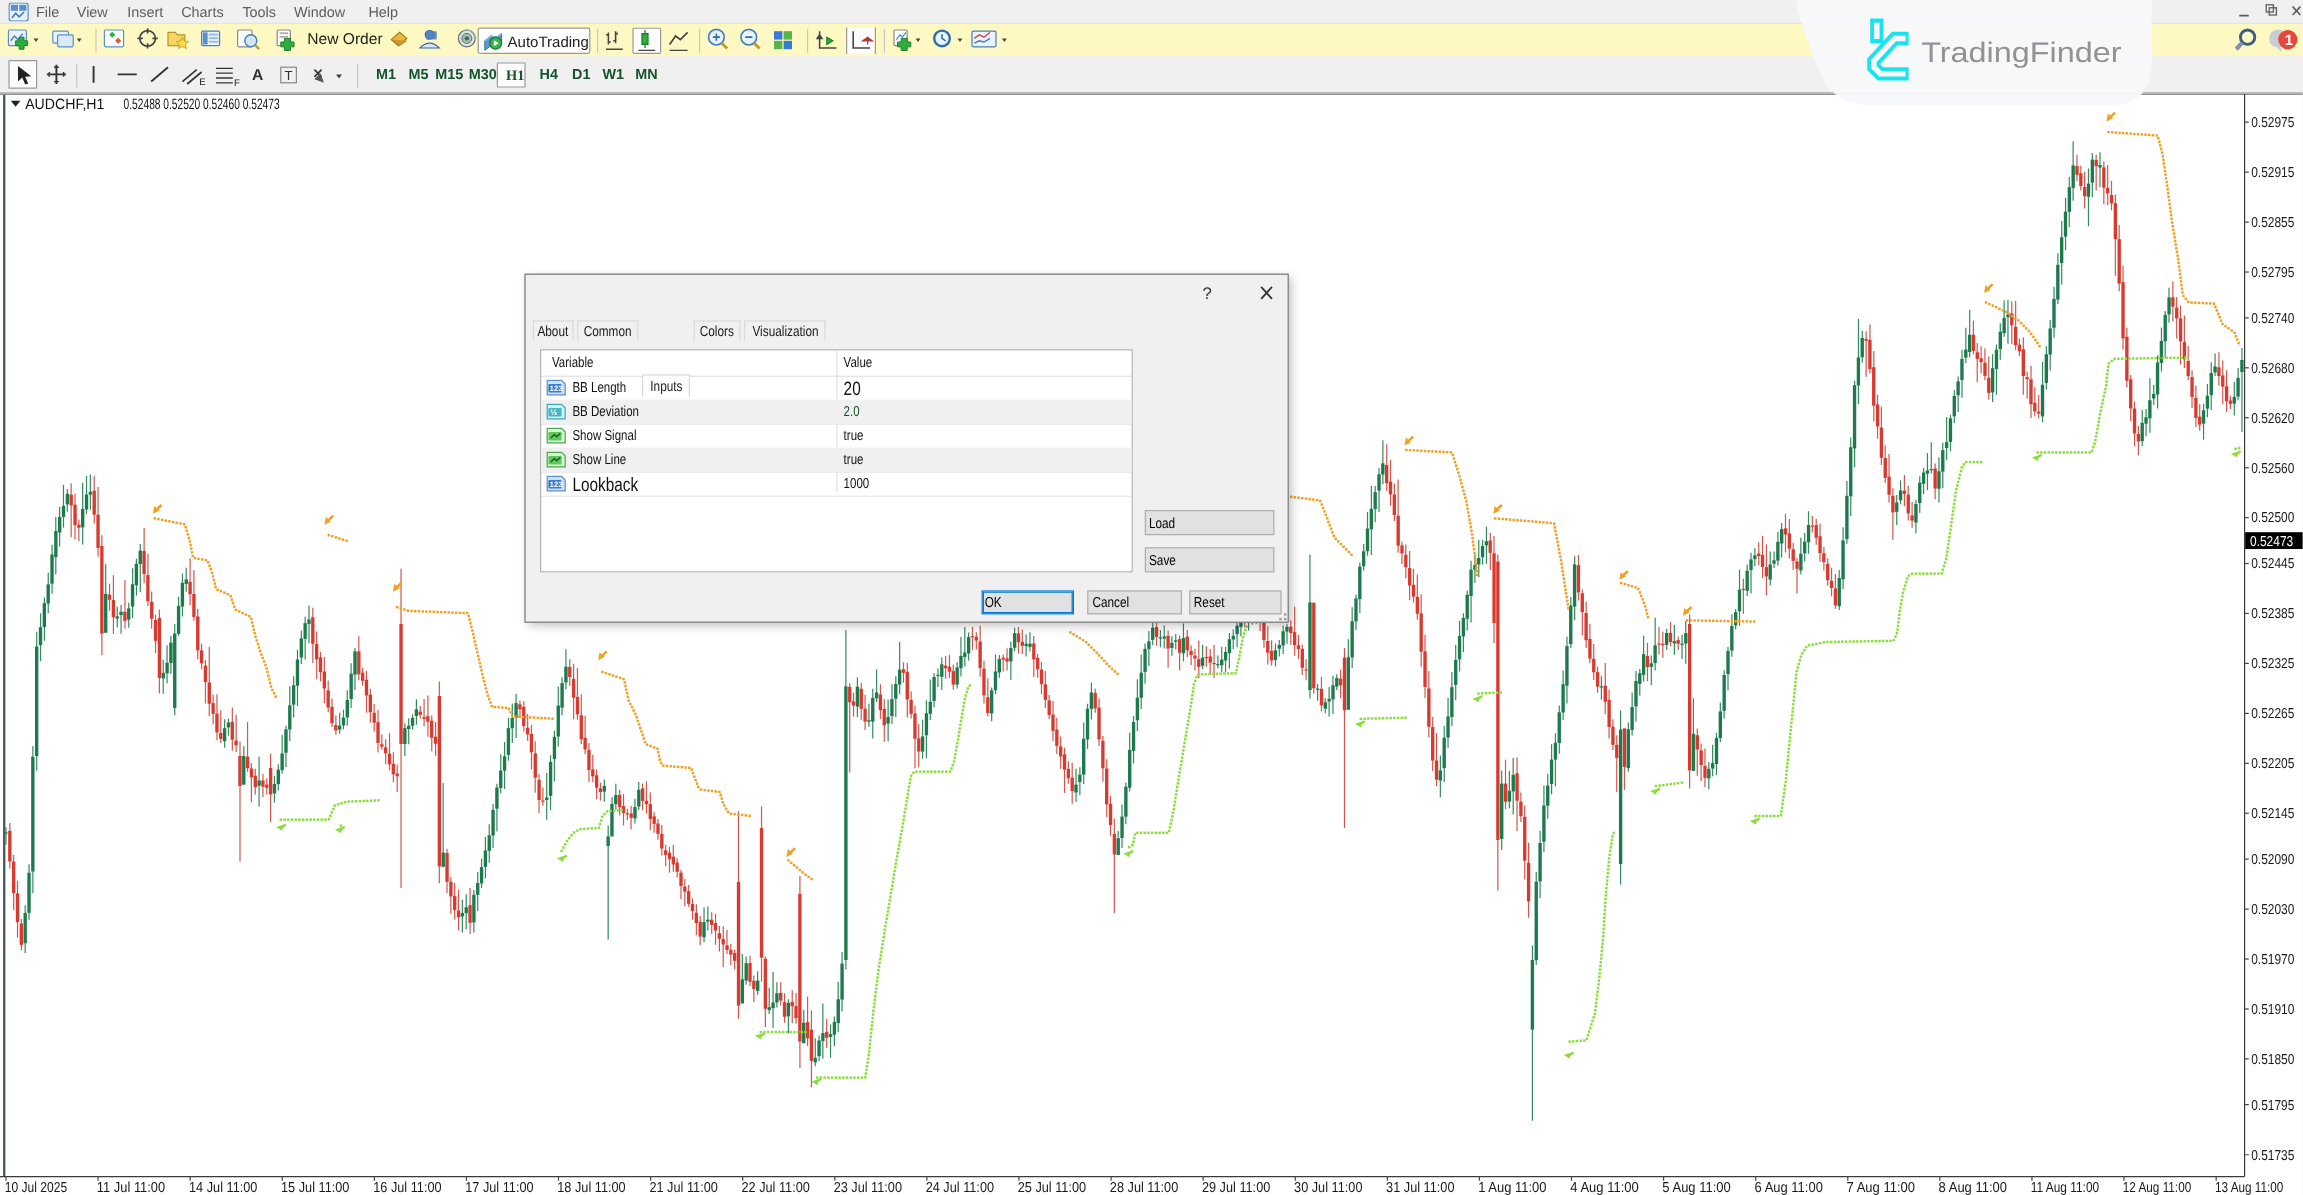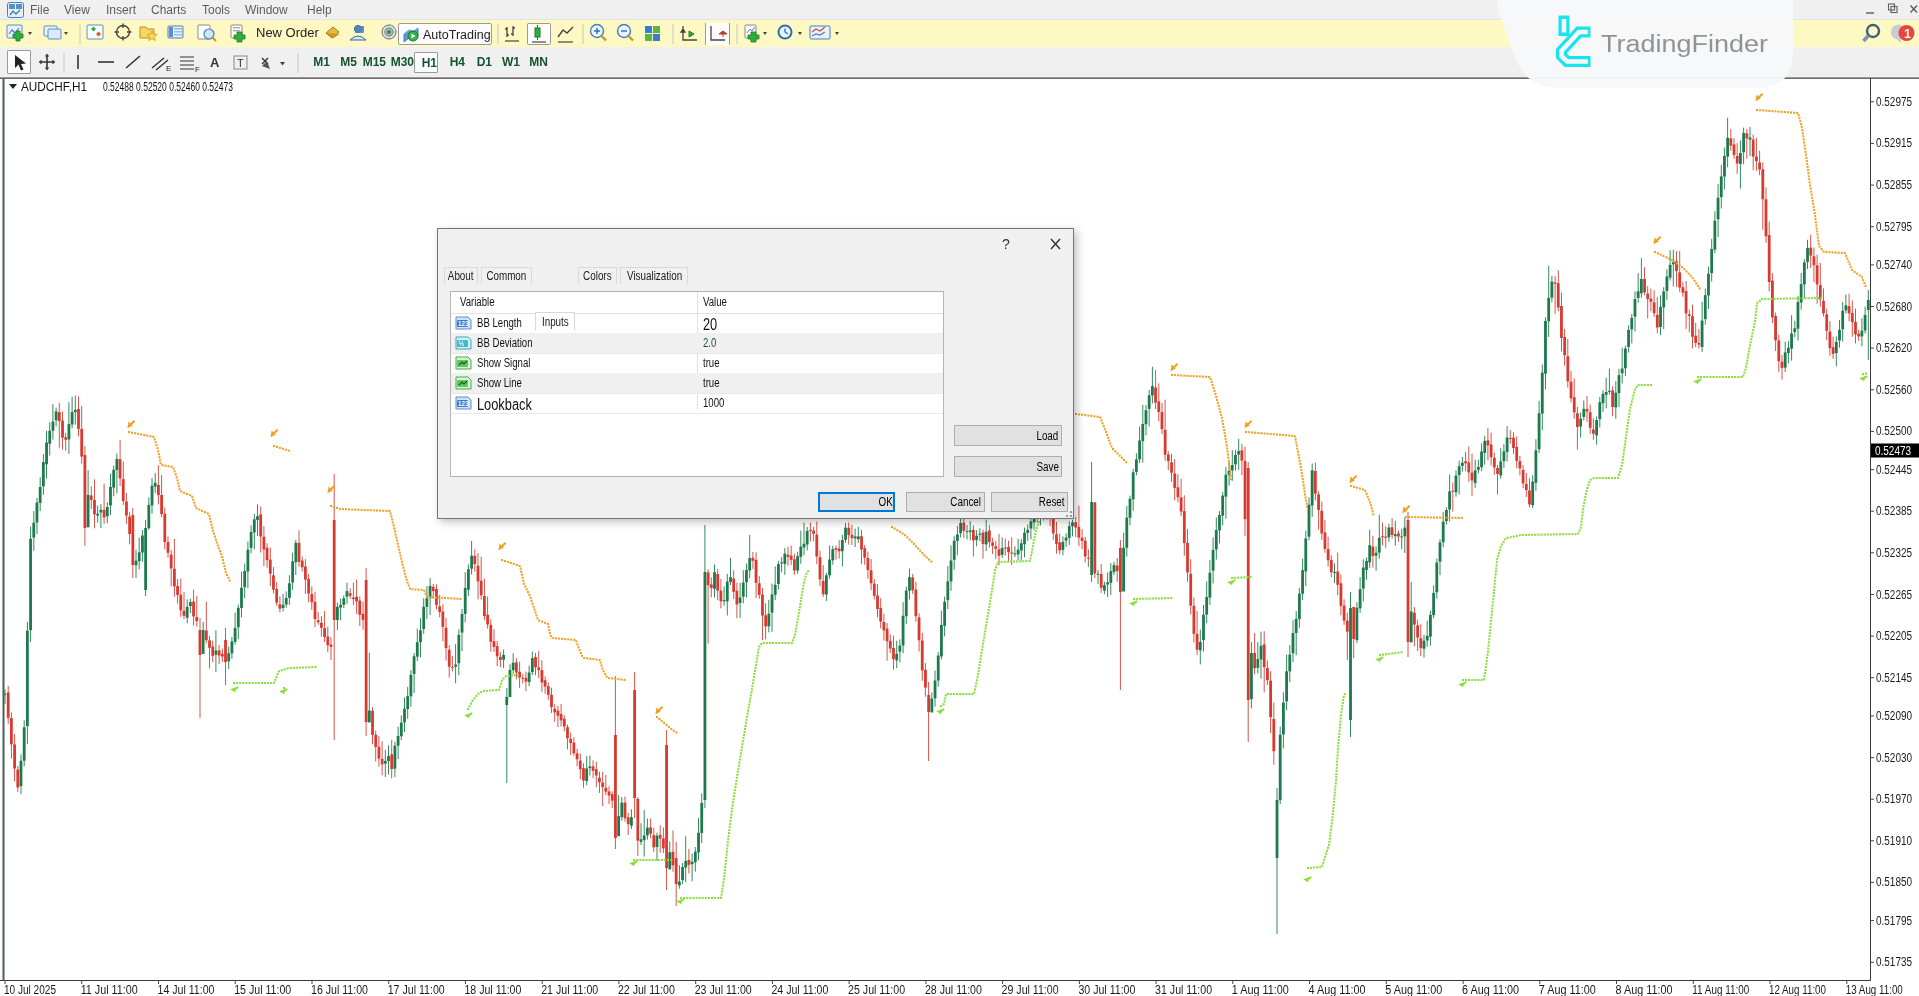--- a/index.html
+++ b/index.html
@@ -5,27 +5,27 @@
 * { margin:0; padding:0; box-sizing:border-box; }
 html,body { width:1919px; height:996px; overflow:hidden; font-family:"Liberation Sans", sans-serif; background:#f0f0f0; }
 .abs { position:absolute; }
 .cond { transform:scaleX(0.8); transform-origin:0 50%; }
 .condm { transform:scaleX(0.85); transform-origin:0 50%; }
 #menubar { position:absolute; left:0; top:0; width:1919px; height:20px; background:#f0f0f0; border-bottom:1px solid #e3e3e3; }
 #menubar .mi { position:absolute; top:3px; font-size:12px; color:#5c5c5c; }
 #toolbar1 { position:absolute; left:0; top:20px; width:1919px; height:27px; background:#fef9c3; }
 #toolbar2 { position:absolute; left:0; top:47px; width:1919px; height:31px; background:#f0f0f0; border-bottom:1px solid #9a9a9a; }
 .tfbtn { position:absolute; top:5px; height:21px; font-size:12px; font-weight:bold; color:#14532d; text-align:right; line-height:21px; }
-.pressed { background:#fcfcfc; border:1px solid #9a9a9a; border-radius:1px; }
+.pressed { background:#fcfcfc; border:1px solid #9a9a9a; border-radius:1px;font-family:Liberation Serif, serif; }
 .dlg { position:absolute; left:437px; top:228px; width:637px; height:291px; background:#f0f0f0; border:1px solid #747474; box-shadow:3px 3px 8px rgba(0,0,0,0.25); }
 .dlg-title { position:absolute; left:0; top:0; width:100%; height:30px; background:#fff; }
 .dlg-title span { position:absolute; left:8px; top:8px; font-size:14px; color:#000; }
 .tab { position:absolute; top:38px; height:17px; background:#f0f0f0; border:1px solid #d9d9d9; border-bottom:none; font-size:12px; color:#1a1a1a; text-align:center; }
 .tab.active { top:36px; height:19px; background:#fff; border:1px solid #d9d9d9; border-bottom:1px solid #fff; z-index:3;margin-top:47px; }
-.btn { position:absolute; background:#e1e1e1; border:1px solid #adadad; font-size:12px; color:#000; text-align:right; }
+.btn { position:absolute; background:#e1e1e1; border:1px solid #adadad; font-size:12px; color:#000; text-align:left; }
 .tab i, .btn i { font-style:normal; display:inline-block; transform:scaleX(0.82); }
 </style>
 </head>
 <body>
 <svg width="1919" height="918" viewBox="0 78 1919 918" style="position:absolute;left:0;top:78px" font-family="Liberation Sans, sans-serif">
 <rect x="0" y="78" width="1919" height="918" fill="#ffffff"></rect>
 <line x1="0" y1="78.5" x2="1919" y2="78.5" stroke="#6a6a6a" stroke-width="1"></line>
 <line x1="3.5" y1="79" x2="3.5" y2="980.0" stroke="#4d5c5c" stroke-width="2"></line>
 <g>
       <line x1="5.0" y1="689.3" x2="5.0" y2="703.9" stroke="#338a5e" stroke-width="1"></line>

